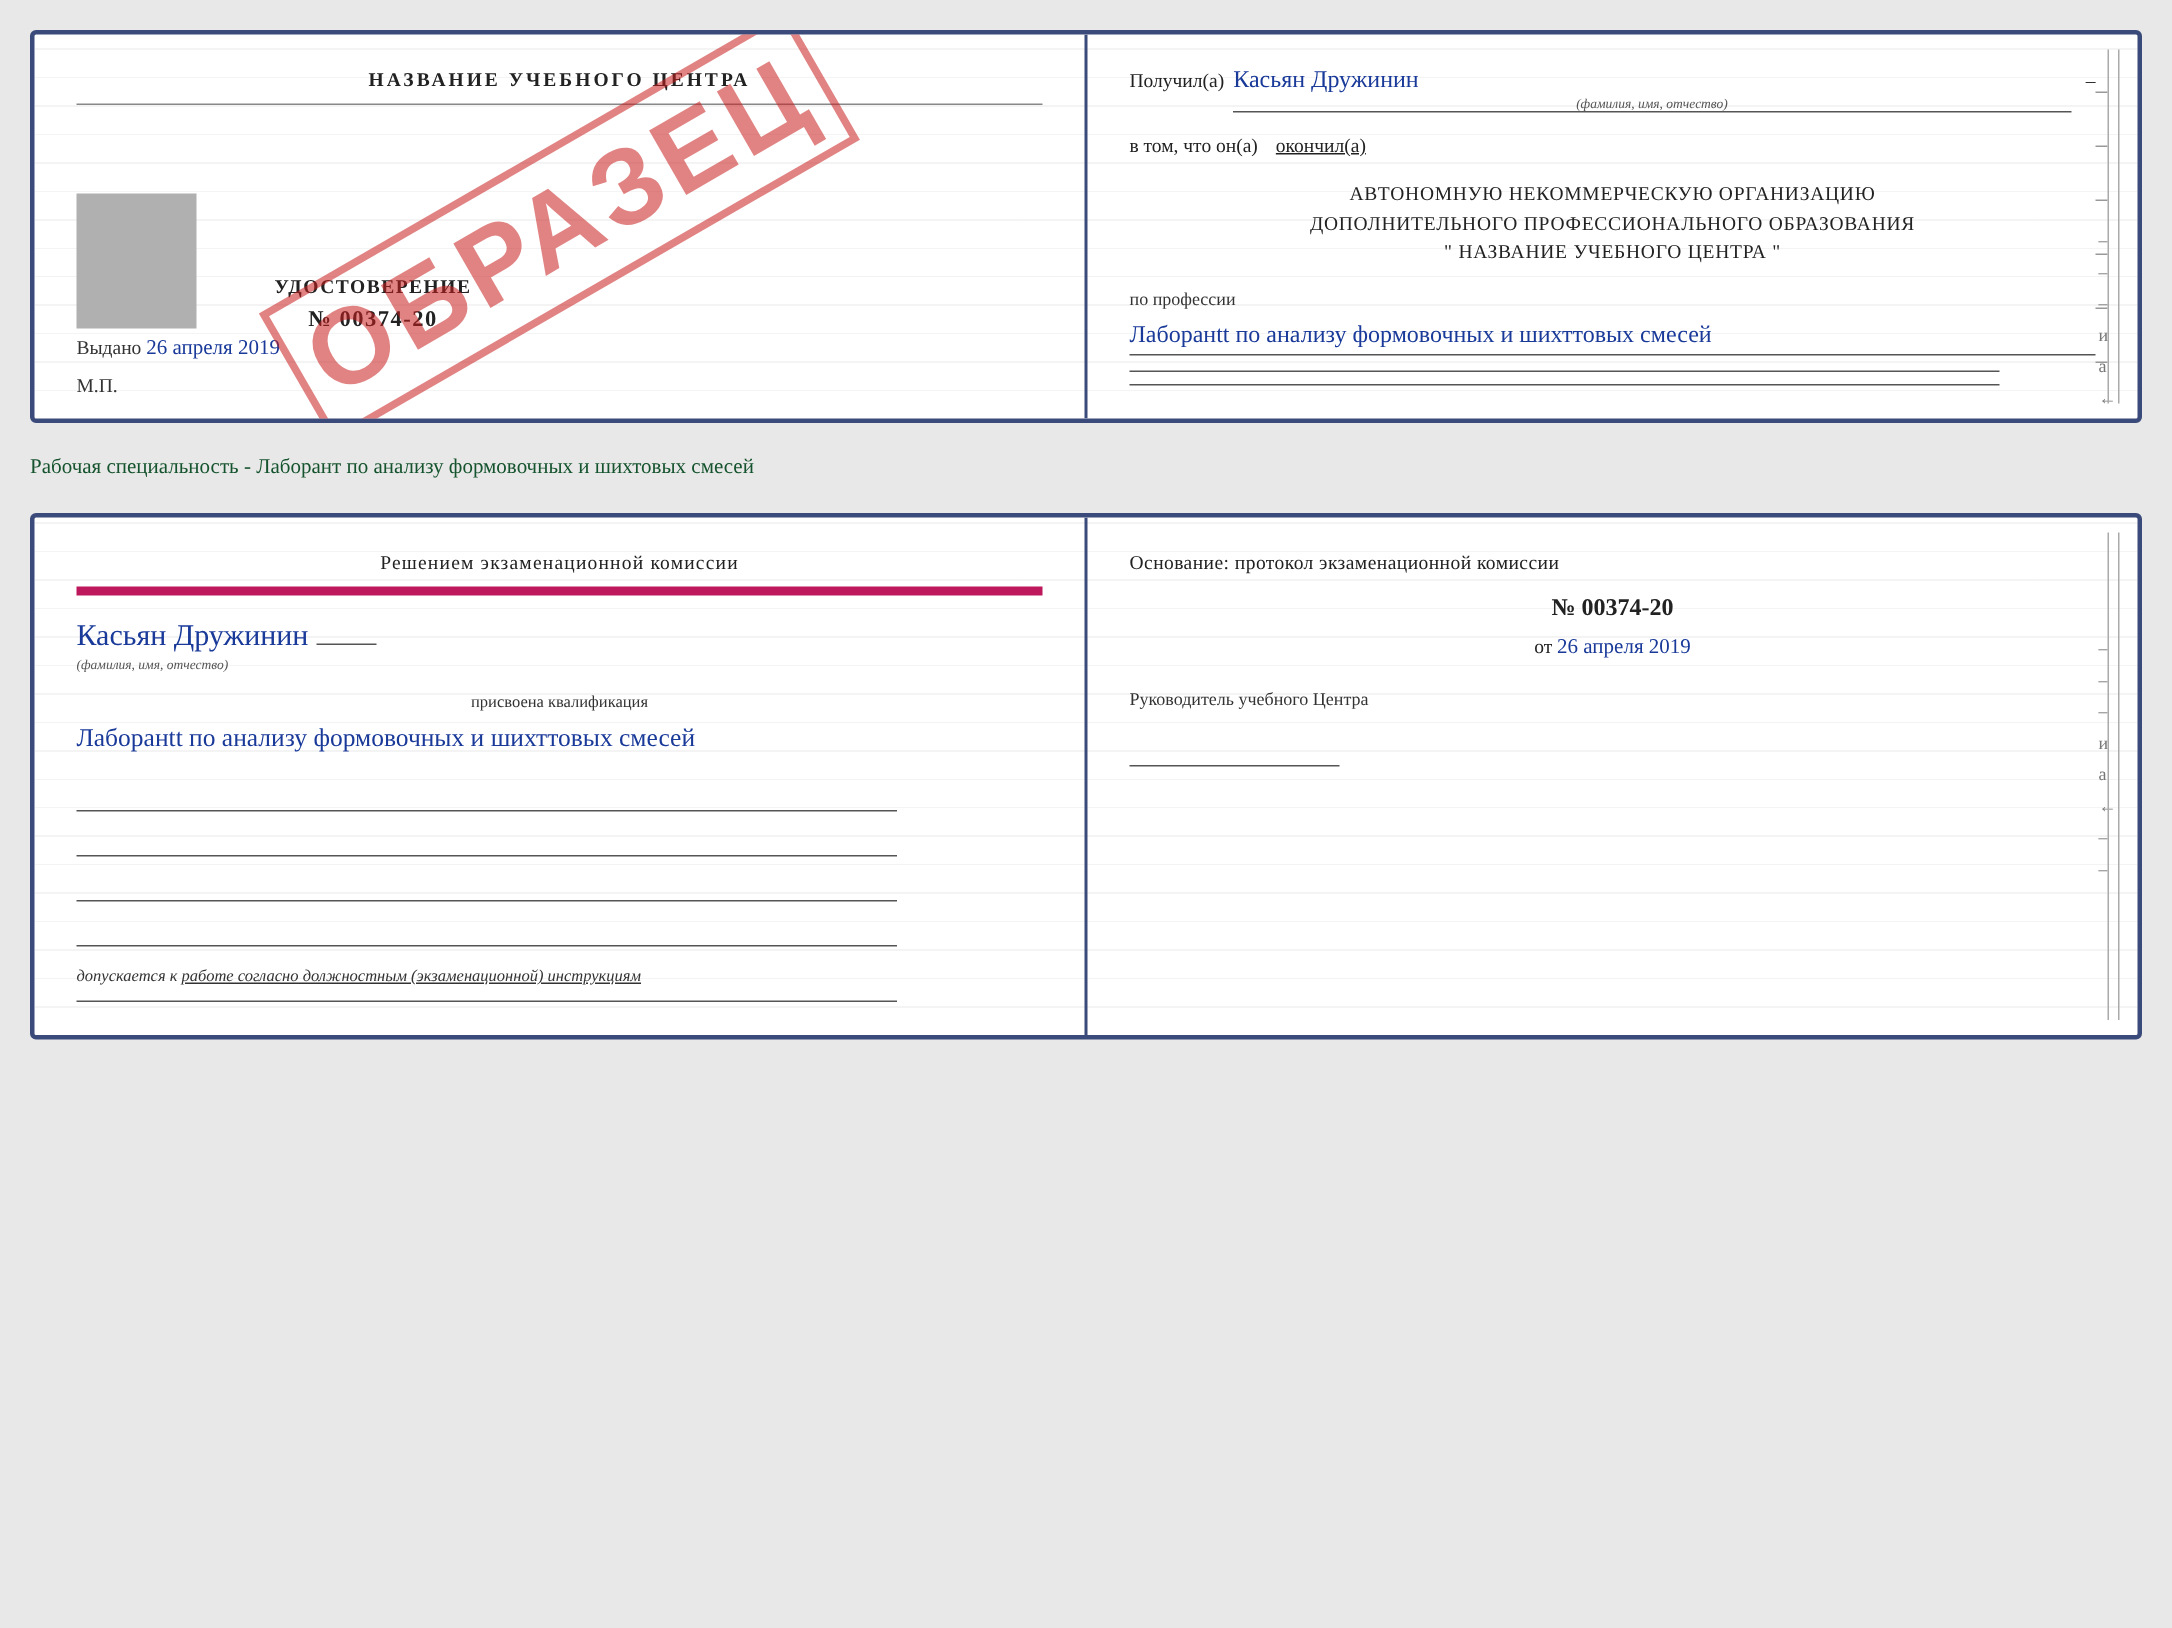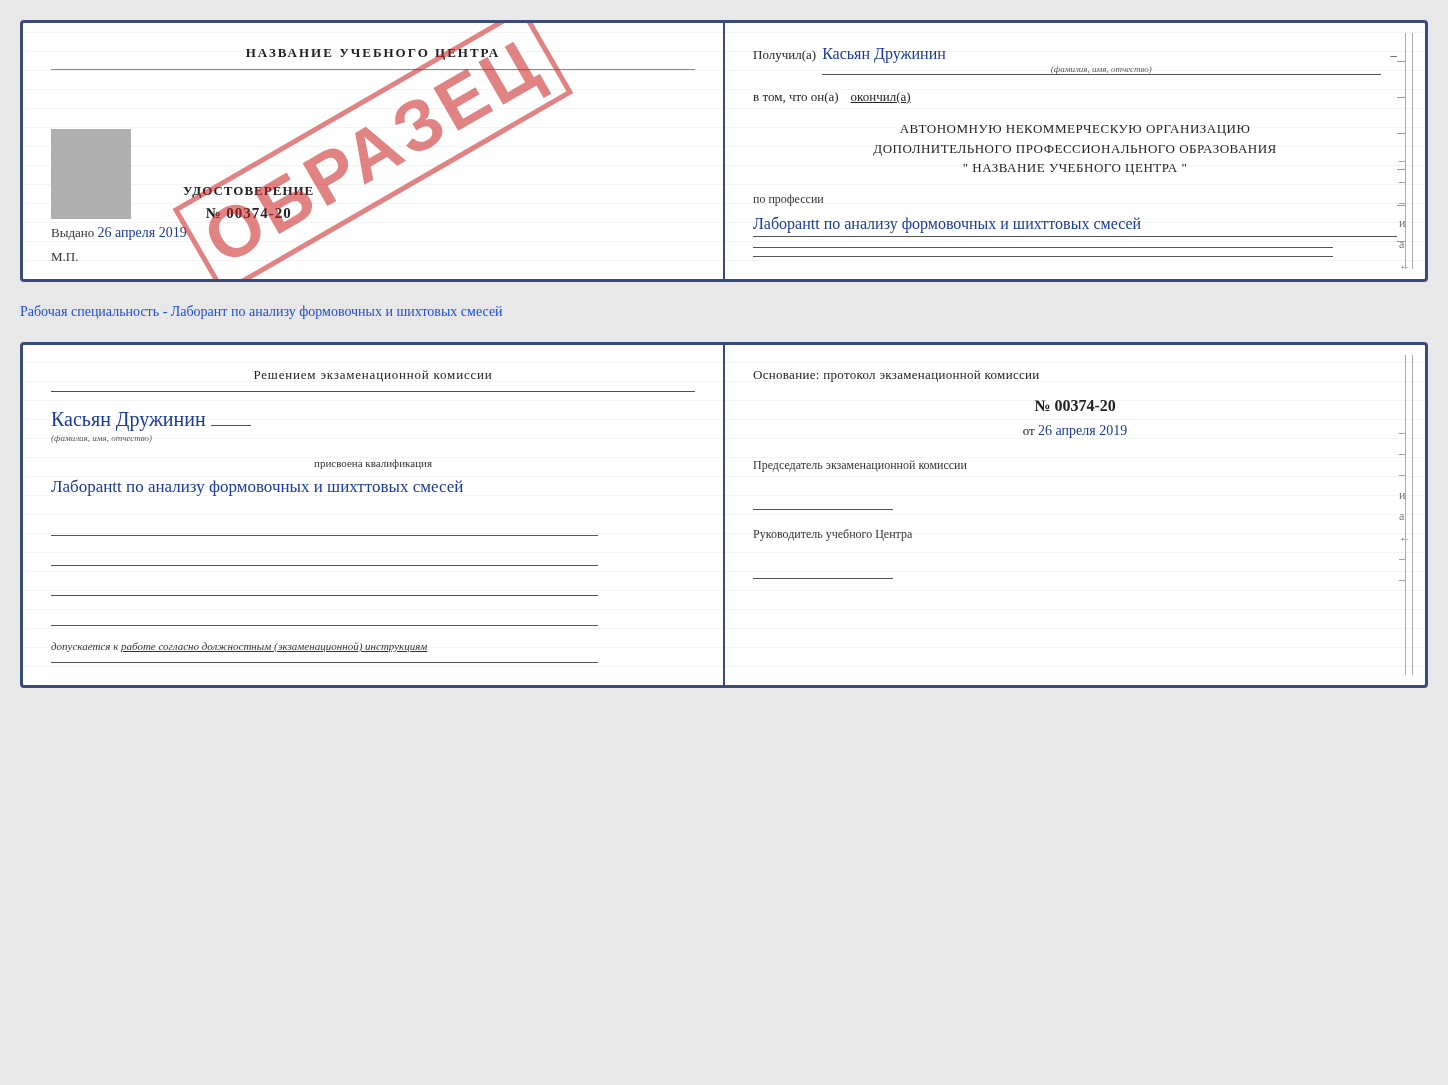--- a/index.html
+++ b/index.html
@@ -185,21 +185,21 @@
       font-family: 'Segoe Script', 'Comic Sans MS', cursive;
       font-size: 16px;
       color: #1a3a9a;
       line-height: 1.6;
       border-bottom: 1px solid #555;
     }
 
     
     .specialty-text {
       font-size: 14px;
-      color: #1d4ed8;
+      color: #14532d;
       padding: 4px 0;
       font-family: 'Times New Roman', Times, serif;
     }
 
     
     .second-card .doc-left .person-name {
       font-family: 'Segoe Script', 'Comic Sans MS', cursive;
       font-size: 20px;
       color: #1a3a9a;
       margin: 10px 0 2px 0;
@@ -333,21 +333,21 @@
       color: #222;
       margin-bottom: 6px;
     }
 
     .resheniem-heading {
       text-align: center;
       font-size: 13px;
       color: #222;
       letter-spacing: 0.8px;
       margin-bottom: 16px;
-      border-bottom: 1px solid #be185d;
+      border-bottom: 6px solid #be185d;
       padding-bottom: 8px;
     }
 
     .date-handwritten-inline {
       font-family: 'Segoe Script', 'Comic Sans MS', cursive;
       font-size: 14px;
       color: #1a3a9a;
     }
   </style>
 </head>
@@ -464,24 +464,20 @@
 
       <div class="osnov-title">Основание: протокол экзаменационной  комиссии</div>
 
       <div class="protocol-number">№  00374-20</div>
 
       <div class="protocol-date">
         <span>от</span>
         <span class="date-handwritten-inline">26 апреля 2019</span>
       </div>
 
-      <div class="commission-block">
-        <div class="commission-title">Председатель экзаменационной комиссии</div>
-        <div class="commission-sig-line"></div>
-      </div>
 
       <div style="margin-top:10px;">
         <div class="rukov-title">Руководитель учебного Центра</div>
         <div class="rukov-sig-line"></div>
       </div>
 
       <div style="position:absolute; right:14px; top:80px; display:flex; flex-direction:column; gap:6px; font-size:12px; color:#777;">
         <span>–</span>
         <span>–</span>
         <span>–</span>

